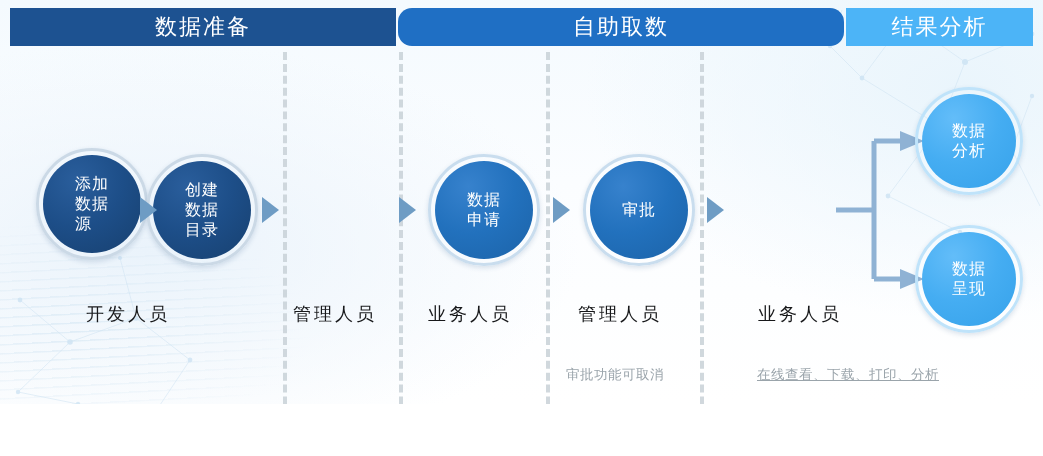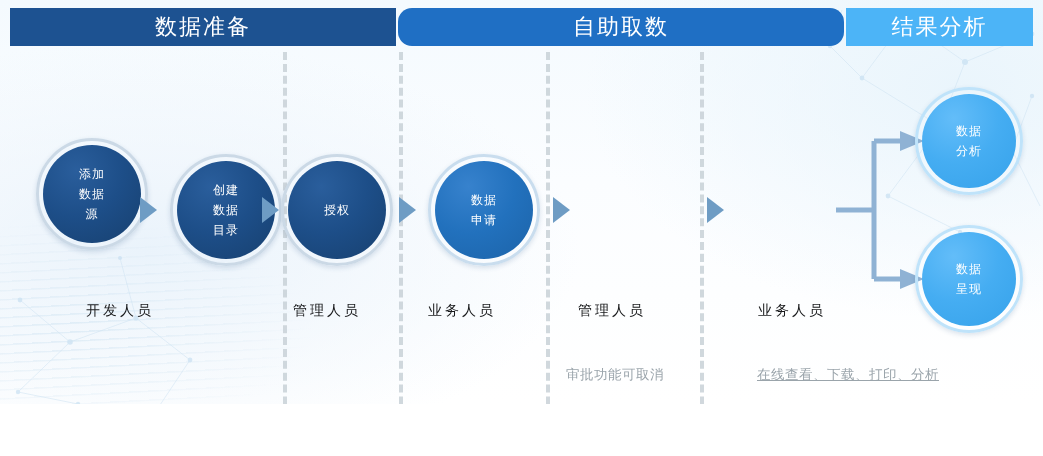--- a/index.html
+++ b/index.html
@@ -44,39 +44,39 @@
   .node{position:absolute;border-radius:50%;display:flex;align-items:center;justify-content:center;}
   .node .ring{
     position:absolute;inset:0;border-radius:50%;
     border:3px solid #c9ddee;box-sizing:border-box;
     box-shadow:0 2px 5px rgba(40,80,130,.16);
   }
   .node .disc{
     position:absolute;border-radius:50%;
   }
   .node .lbl{
-    position:relative;z-index:3;color:#fff;text-align:center;
-    font-size:12px;line-height:20px;letter-spacing:1px;white-space:pre-line;font-family:Liberation Serif, serif;
+    position:relative;z-index:3;color:#fff;
+    font-size:16px;line-height:20px;letter-spacing:1px;white-space:pre-line;font-family:Liberation Serif, serif;
   }
   .node.dark .disc{background:radial-gradient(circle at 34% 26%, #2a5e9c 0%, #1d4e88 48%, #17406f 100%);}
   .node.mid  .disc{background:radial-gradient(circle at 34% 26%, #3782cd 0%, #2271bd 48%, #1c63a8 100%);}
   .node.light .disc{background:radial-gradient(circle at 34% 26%, #63bdf9 0%, #45adf2 48%, #36a2ea 100%);}
   .node.dark .ring{border-color:#cbd9e6;}
   .node.light .ring{border-color:#bfe3fa;}
 
   
   .tri{
     position:absolute;width:0;height:0;
     border-top:13px solid transparent;border-bottom:13px solid transparent;
     border-left:17px solid #6e9cc4;
   }
 
   
   .role{
-    position:absolute;color:#17181a;font-size:14px;letter-spacing:3px;white-space:nowrap;
+    position:absolute;color:#17181a;font-size:18px;letter-spacing:3px;white-space:nowrap;
   }
 
   
   .cap{
     position:absolute;color:#9aa4ab;font-size:13.5px;line-height:21px;
     letter-spacing:.5px;white-space:pre-line;
   }
   .cap.blue{color:#9fb2c4;}
 
   svg.conn{position:absolute;left:0;top:0;width:1043px;height:456px;pointer-events:none;}
@@ -135,49 +135,49 @@
     <g stroke="#8fb2d4" stroke-width="5" fill="none" stroke-linecap="butt">
       <path d="M836,210 L874,210"></path>
       <path d="M874,141 L874,279"></path>
       <path d="M874,141 L903,141"></path>
       <path d="M874,279 L903,279"></path>
     </g>
     <polygon points="900,131 924,141 900,151" fill="#8fb2d4"></polygon>
     <polygon points="900,269 924,279 900,289" fill="#8fb2d4"></polygon>
   </svg>
 
-  <div class="node dark" style="left:36px;top:138px;width:112px;height:112px;">
+  <div class="node dark" style="left:36px;top:148px;width:112px;height:112px;">
     <div class="ring"></div>
     <div class="disc" style="inset:7px;"></div>
     <div class="lbl">添加
 数据
 源</div>
   </div>
 
-  <div class="node dark" style="left:170px;top:154px;width:112px;height:112px;">
+  <div class="node dark" style="left:146px;top:154px;width:112px;height:112px;">
     <div class="ring"></div>
     <div class="disc" style="inset:7px;"></div>
     <div class="lbl">创建
 数据
 目录</div>
   </div>
 
-  <div class="node dark" style="left:281px;top:154px;width:112px;height:112px;">
-    <div class="ring"></div>
-    <div class="disc" style="inset:7px;"></div>
-    <div class="lbl">授权</div>
-  </div>
 
   <div class="node mid" style="left:428px;top:154px;width:112px;height:112px;">
     <div class="ring"></div>
     <div class="disc" style="inset:7px;"></div>
     <div class="lbl">数据
 申请</div>
   </div>
 
+  <div class="node mid" style="left:583px;top:154px;width:112px;height:112px;">
+    <div class="ring"></div>
+    <div class="disc" style="inset:7px;"></div>
+    <div class="lbl">审批</div>
+  </div>
 
 
   <div class="node light" style="left:915px;top:87px;width:108px;height:108px;">
     <div class="ring"></div>
     <div class="disc" style="inset:7px;"></div>
     <div class="lbl">数据
 分析</div>
   </div>
 
   <div class="node light" style="left:915px;top:225px;width:108px;height:108px;">

